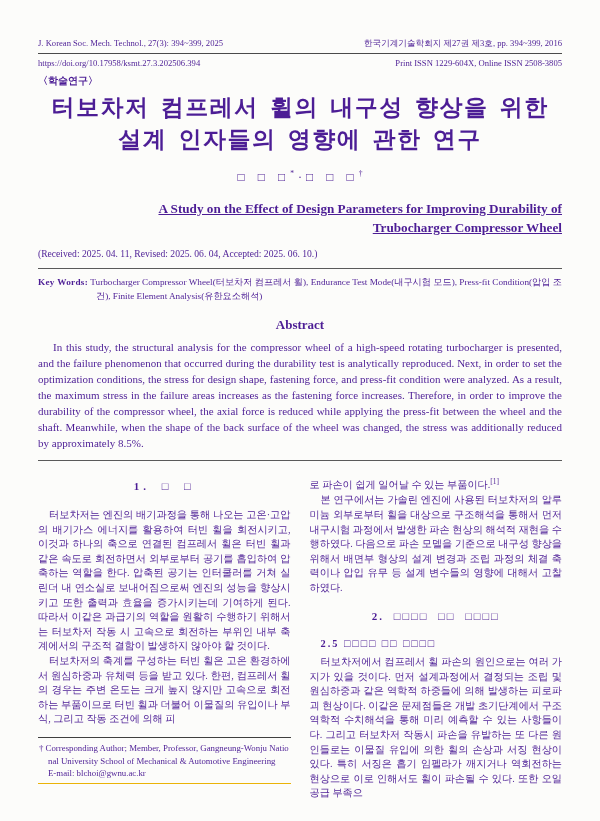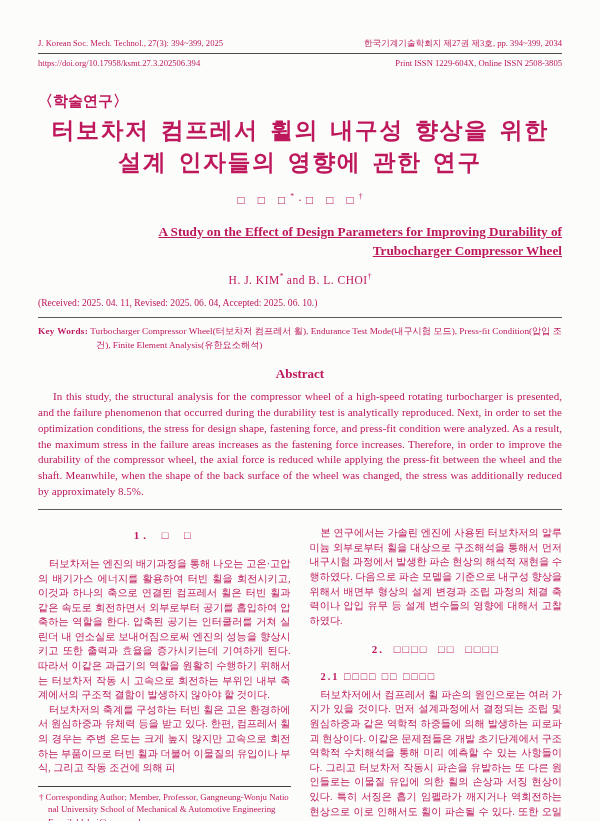--- a/index.html
+++ b/index.html
@@ -1,28 +1,28 @@
 <!DOCTYPE html>
 <html><head>
 <meta charset="utf-8">
 <style>
   html,body { margin:0; padding:0; background:#e9e9e7; }
   .page {
     width:600px; height:821px; box-sizing:border-box;
     margin:0 auto; padding:38px 38px 0 38px;
-    background:#fcfcfa; color:#be185d; overflow:hidden;
+    background:#fcfcfa; color:#4c1d95; overflow:hidden;
     font-family:"Liberation Serif","DejaVu Serif",serif;
   }
   
   .hdr { font-size:8.6px; line-height:1.3; }
   .hdr-row { display:flex; justify-content:space-between; }
   .hdr-row.top { padding-bottom:4px; border-bottom:1px solid #4a4a4a; }
   .hdr-row.bottom { padding-top:4px; }
   
-  .article-type { margin-top:23px; font-size:15px; font-weight:bold; }
+  .article-type { margin-top:5px; font-size:10px; font-weight:bold; }
   .title-ko { text-align:center; font-weight:bold; font-size:23px; line-height:1.38;
               letter-spacing:1.5px; word-spacing:4px; margin-top:4px; }
   .authors-ko { text-align:center; margin-top:13px; font-size:12px; letter-spacing:5px; }
   .authors-ko .sep { letter-spacing:0; margin:0 4px; }
   sup { font-size:7.5px; letter-spacing:0; }
   .title-en { text-align:right; font-weight:bold; font-size:13.2px; line-height:1.42; margin-top:15px;text-decoration:underline; }
   .authors-en { text-align:center; font-size:11.5px; margin-top:12px; letter-spacing:.5px; }
   .dates { text-align:left; font-size:9.6px; margin-top:11px; }
   .rule { border:0; border-top:1px solid #5a5a5a; margin:9px 0 0 0; }
   .keywords { font-size:9.2px; line-height:1.5; margin:7px 0 0 0; padding-left:58px; text-indent:-58px; text-align:justify; }
@@ -33,34 +33,34 @@
   .body { display:flex; gap:19px; margin-top:16px; font-size:10.2px; line-height:1.43; }
   .col { flex:1; min-width:0; text-align:justify; word-break:break-all; }
   .sec-heading { text-align:center; font-weight:bold; font-size:11px; margin:2px 0 13px 0;
                  letter-spacing:4px; word-spacing:5px; word-break:normal; }
   .sec-heading.s2 { letter-spacing:2px; margin:14px 0 12px 0; }
   .subsec-heading { font-weight:bold; font-size:10.4px; letter-spacing:2px; margin:0 0 3px 0;
                     text-indent:11px; word-break:normal; }
   .col p { margin:0; text-indent:11px; }
   .col p.cont { text-indent:0; }
   
-  .footnote { margin-top:10px; border-top:1px solid #3f3f3f; border-bottom:3px solid #eab308;
+  .footnote { margin-top:10px; border-top:1px solid #3f3f3f; border-bottom:1px solid #eab308;
               padding:4px 1px 3px 1px; font-size:8.8px; line-height:1.45; }
   .footnote p { margin:0; padding-left:9px; text-indent:-9px; text-align:left; }
   .footnote p.email { text-indent:0; }
 </style>
 </head>
 <body>
 
 <div class="page">
 
   <div class="hdr">
     <div class="hdr-row top">
       <span>J. Korean Soc. Mech. Technol., 27(3): 394~399, 2025</span>
-      <span>한국기계기술학회지 제27권 제3호, pp. 394~399, 2034</span>
+      <span>한국기계기술학회지 제27권 제3호, pp. 394~399, 2016</span>
     </div>
     <div class="hdr-row bottom">
       <span>https://doi.org/10.17958/ksmt.27.3.202506.394</span>
       <span>Print ISSN 1229-604X, Online ISSN 2508-3805</span>
     </div>
   </div>
 
   <div class="article-type">〈학술연구〉</div>
 
   <div class="title-ko">
@@ -70,23 +70,20 @@
 
   <div class="authors-ko">
     <span>□ □ □</span><sup>*</sup><span class="sep">·</span><span>□ □ □</span><sup>†</sup>
   </div>
 
   <div class="title-en">
     <div>A Study on the Effect of Design Parameters for Improving Durability of</div>
     <div>Trubocharger Compressor Wheel</div>
   </div>
 
-  <div class="authors-en">
-    <span>H. J. KIM</span><sup>*</sup><span> and </span><span>B. L. CHOI</span><sup>†</sup>
-  </div>
 
   <div class="dates">(Received: 2025. 04. 11, Revised: 2025. 06. 04, Accepted: 2025. 06. 10.)</div>
 
   <hr class="rule">
 
   <p class="keywords"><b>Key Words:</b> <span>Turbocharger Compressor Wheel(터보차저 컴프레서 휠), Endurance Test Mode(내구시험 모드), Press-fit Condition(압입 조건), Finite Element Analysis(유한요소해석)</span></p>
 
   <div class="abstract-title">Abstract</div>
   <p class="abstract-text">In this study, the structural analysis for the compressor wheel of a high-speed rotating turbocharger is presented, and the failure phenomenon that occurred during the durability test is analytically reproduced. Next, in order to set the optimization conditions, the stress for design shape, fastening force, and press-fit condition were analyzed. As a result, the maximum stress in the failure areas increases as the fastening force increases. Therefore, in order to improve the durability of the compressor wheel, the axial force is reduced while applying the press-fit between the wheel and the shaft. Meanwhile, when the shape of the back surface of the wheel was changed, the stress was additionally reduced by approximately 8.5%.</p>
 
@@ -99,22 +96,23 @@
       <p>터보차저는 엔진의 배기과정을 통해 나오는 고온·고압의 배기가스 에너지를 활용하여 터빈 휠을 회전시키고, 이것과 하나의 축으로 연결된 컴프레서 휠은 터빈 휠과 같은 속도로 회전하면서 외부로부터 공기를 흡입하여 압축하는 역할을 한다. 압축된 공기는 인터쿨러를 거쳐 실린더 내 연소실로 보내어짐으로써 엔진의 성능을 향상시키고 또한 출력과 효율을 증가시키는데 기여하게 된다. 따라서 이같은 과급기의 역할을 원활히 수행하기 위해서는 터보차저 작동 시 고속으로 회전하는 부위인 내부 축계에서의 구조적 결함이 발생하지 않아야 할 것이다.</p>
       <p>터보차저의 축계를 구성하는 터빈 휠은 고온 환경하에서 원심하중과 유체력 등을 받고 있다. 한편, 컴프레서 휠의 경우는 주변 온도는 크게 높지 않지만 고속으로 회전하는 부품이므로 터빈 휠과 더불어 이물질의 유입이나 부식, 그리고 작동 조건에 의해 피</p>
 
       <div class="footnote">
         <p>† Corresponding Author; Member, Professor, Gangneung-Wonju National University School of Mechanical &amp; Automotive Engineering</p>
         <p class="email">E-mail: blchoi@gwnu.ac.kr</p>
       </div>
     </div>
 
     <div class="col">
+      <p class="cont"><span>로 파손이 쉽게 일어날 수 있는 부품이다.</span><sup>[1]</sup></p>
       <p>본 연구에서는 가솔린 엔진에 사용된 터보차저의 알루미늄 외부로부터 휠을 대상으로 구조해석을 통해서 먼저 내구시험 과정에서 발생한 파손 현상의 해석적 재현을 수행하였다. 다음으로 파손 모델을 기준으로 내구성 향상을 위해서 배면부 형상의 설계 변경과 조립 과정의 체결 축력이나 압입 유무 등 설계 변수들의 영향에 대해서 고찰하였다.</p>
 
       <div class="sec-heading s2">2. □□□□ □□ □□□□</div>
-      <div class="subsec-heading">2.1 □□□□ □□ □□□□</div>
+      <div class="subsec-heading">2.5 □□□□ □□ □□□□</div>
       <p>터보차저에서 컴프레서 휠 파손의 원인으로는 여러 가지가 있을 것이다. 먼저 설계과정에서 결정되는 조립 및 원심하중과 같은 역학적 하중들에 의해 발생하는 피로파괴 현상이다. 이같은 문제점들은 개발 초기단계에서 구조역학적 수치해석을 통해 미리 예측할 수 있는 사항들이다. 그리고 터보차저 작동시 파손을 유발하는 또 다른 원인들로는 이물질 유입에 의한 휠의 손상과 서징 현상이 있다. 특히 서징은 흡기 임펠라가 깨지거나 역회전하는 현상으로 이로 인해서도 휠이 파손될 수 있다. 또한 오일 공급 부족으</p>
     </div>
 
   </div>
 
 </div>
 
 </body></html>

